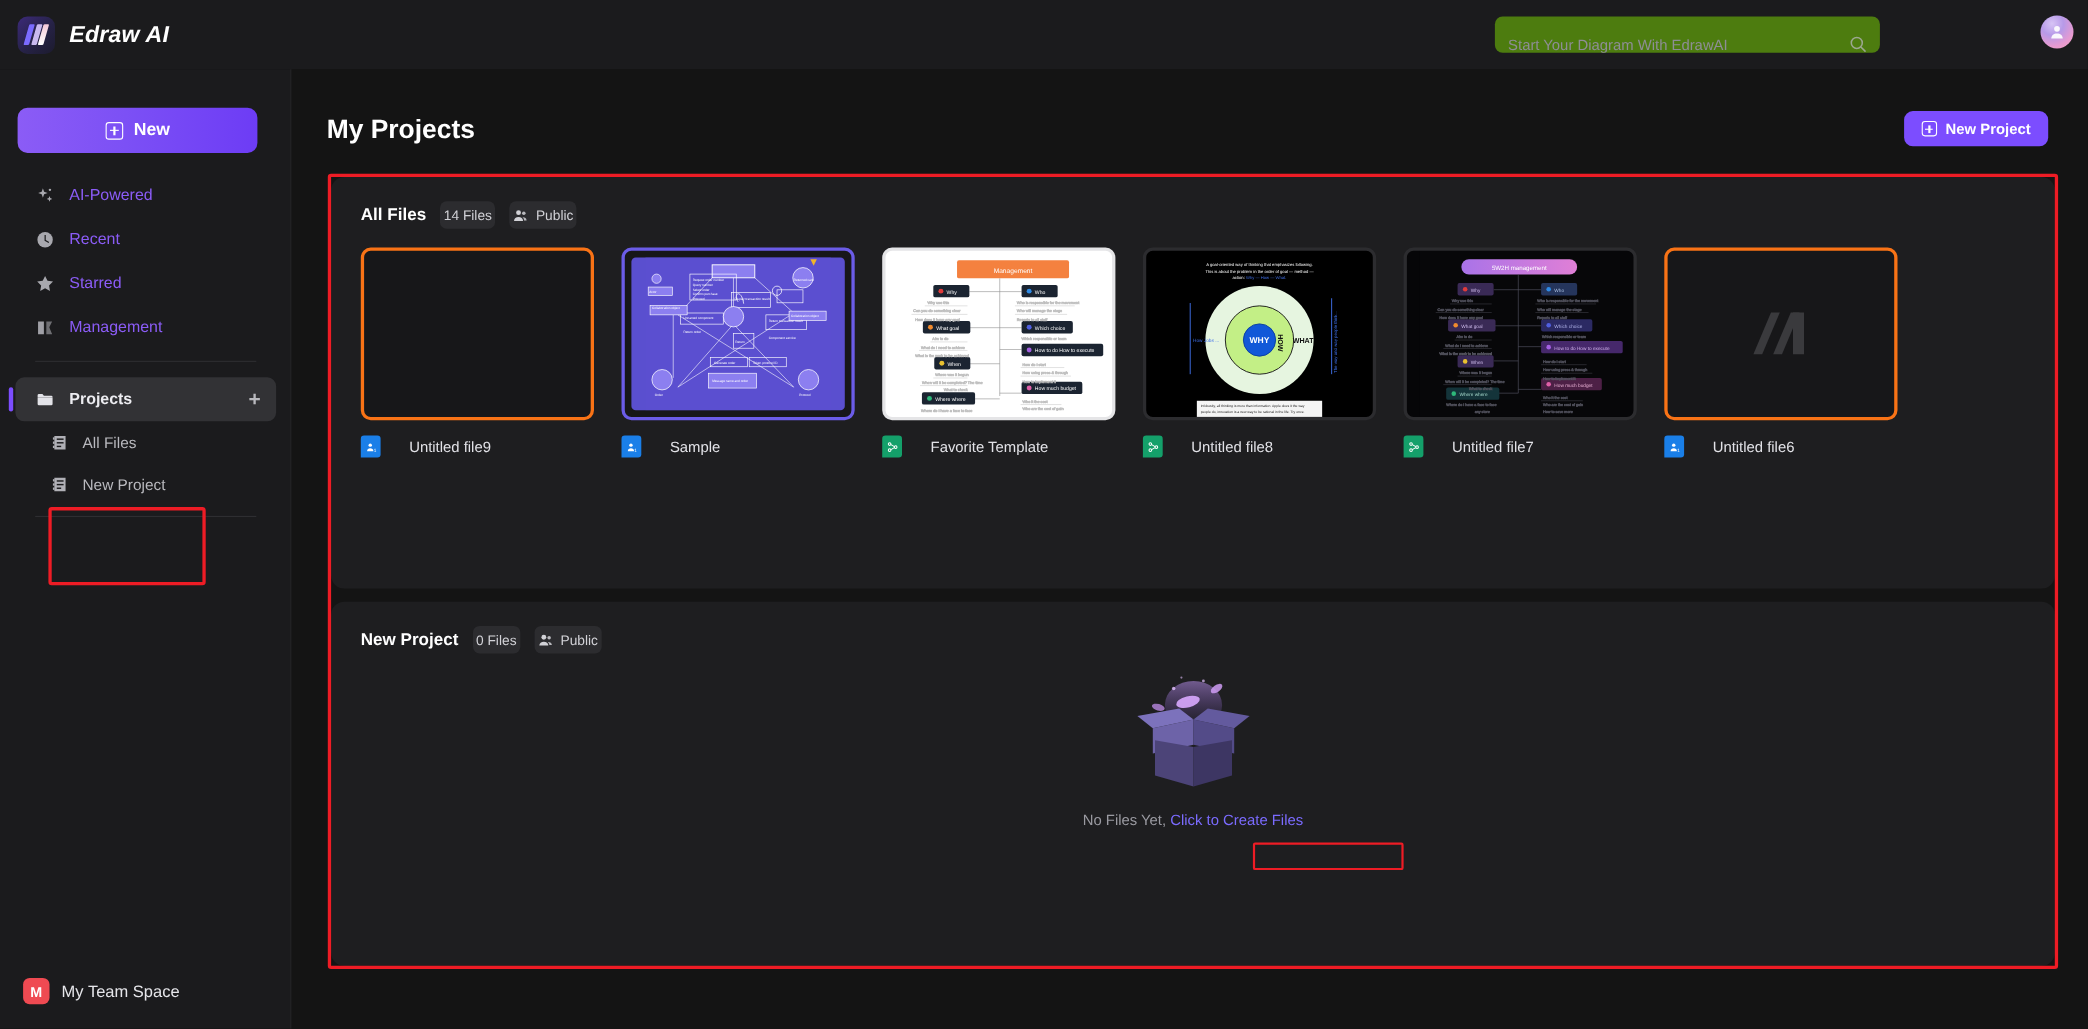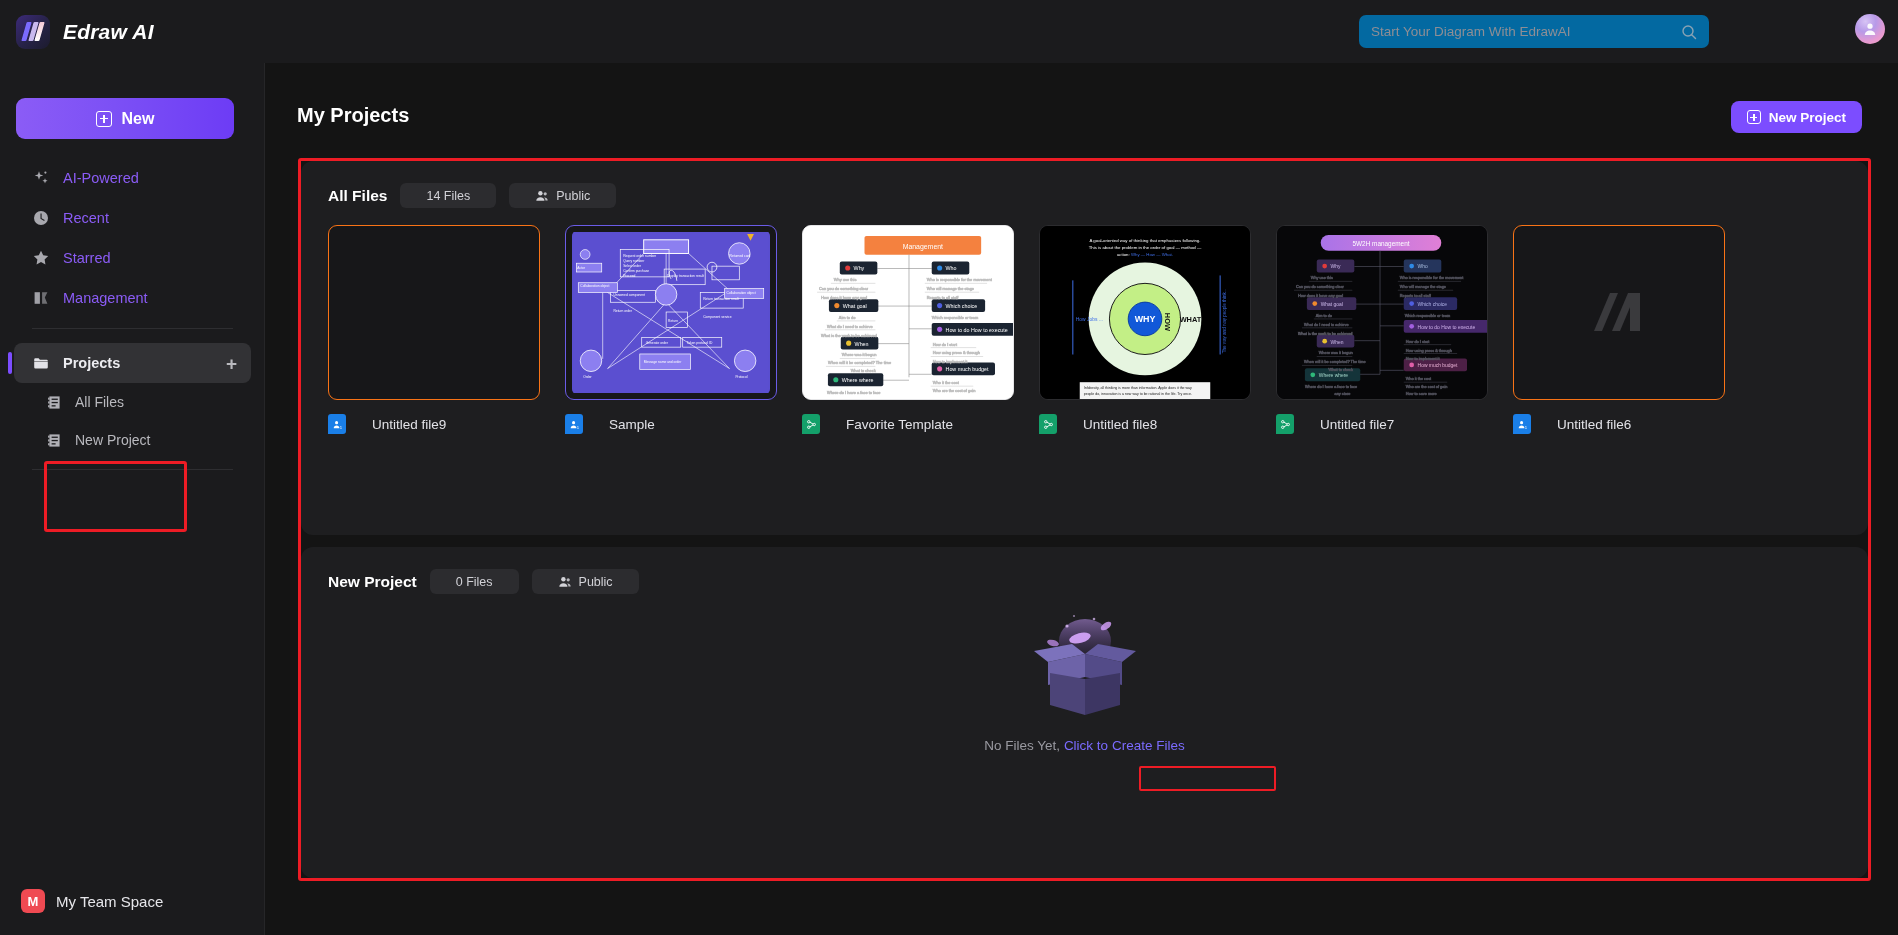--- a/index.html
+++ b/index.html
@@ -26,22 +26,22 @@
   }
   #logo-mark .bar { position:absolute; width:5px; height:19px; border-radius:1px; transform:skewX(-16deg); }
   #logo-mark .b1 { left:8px;  background:#7b6bff; }
   #logo-mark .b2 { left:15px; background:#c9b9ef; }
   #logo-mark .b3 { left:21px; background:linear-gradient(180deg,#f5c9d8,#ffffff); }
   #brand-title { font-size:21px; font-weight:700; letter-spacing:.2px; color:#fff;font-style:italic; }
 
   #search-wrap { position:absolute; left:1359px; top:15px; width:350px; height:33px; }
   #search-box {
     width:100%; height:100%;
-    background:#0369a1; border-radius:7px;
-    display:flex; align-items:center; padding:0 12px;
+    background:#4d7c0f; border-radius:7px;
+    display:flex; align-items:flex-end; padding:0 12px;
   }
   #search-input {
     flex:1; background:transparent; border:0; outline:0;
     color:#cfcfd4; font-size:13.5px; font-family:"Liberation Sans", sans-serif;
   }
   #search-input::placeholder { color:#8e8e95; }
   #search-icon { width:16px; height:16px; flex:none; opacity:.75; }
   #avatar {
     position:absolute; left:1855px; top:14px; width:30px; height:30px; border-radius:50%;
     background:radial-gradient(circle at 35% 25%, #d7c4f5 0%, #b79ae8 35%, #e89ad0 70%, #f2a3c0 100%);
@@ -102,21 +102,21 @@
     display:flex; align-items:center; gap:11px; padding-left:5px; cursor:pointer;
   }
   #team-badge {
     width:24px; height:24px; border-radius:6px; background:#ef4a52; color:#fff;
     font-size:13px; font-weight:700; display:flex; align-items:center; justify-content:center; flex:none;
   }
   #team-label { font-size:15px; color:#e6e6ea; }
 
   
   #main { position:absolute; left:265px; top:63px; width:1633px; height:872px; background:#141414; }
-  #page-title { position:absolute; left:32px; top:41px; font-size:20px; font-weight:700; color:#fff; }
+  #page-title { position:absolute; left:32px; top:41px; font-size:24px; font-weight:700; color:#fff; }
   #new-project-btn {
     position:absolute; right:36px; top:38px; height:32px; padding:0 16px;
     border-radius:8px; border:0; cursor:pointer;
     background:#7c4dff; color:#fff; font-size:13.5px; font-weight:600;
     display:flex; align-items:center; gap:8px; font-family:"Liberation Sans", sans-serif;
   }
   #new-project-btn .plus-sq { width:14px; height:14px; border-width:1.5px; }
   #new-project-btn .plus-sq::before { left:2.6px; top:5.6px; width:7px; height:1.5px; }
   #new-project-btn .plus-sq::after  { top:2.6px; left:5.6px; height:7px; width:1.5px; }
 
@@ -128,30 +128,30 @@
   .panel {
     position:absolute; left:36px; width:1567px;
     background:#1e1e20; border-radius:12px;
   }
   #panel-all { top:98px; height:374px; }
   #panel-new { top:484px; height:331px; }
 
   .panel-head { display:flex; align-items:center; gap:13px; padding:22px 0 0 27px; }
   .panel-name { font-size:15.5px; font-weight:700; color:#fff; }
   .chip {
-    height:25px; padding:0 26px; border-radius:6px; background:#2c2c2f;
+    height:25px; padding:0 3px; border-radius:6px; background:#2c2c2f;
     color:#d2d2d7; font-size:12.5px; display:flex; align-items:center; gap:7px; cursor:pointer;
   }
   .chip svg { width:14px; height:14px; }
 
   .cards { display:flex; gap:25px; padding:17px 0 0 27px; }
   .card { width:212px; cursor:pointer; }
   .thumb {
-    width:212px; height:175px; border-radius:9px; overflow:hidden; position:relative;
-    background:#171719; border:1px solid #f97316;
+    width:212px; height:157px; border-radius:9px; overflow:hidden; position:relative;
+    background:#171719; border:3px solid #f97316;
   }
   .card-foot { display:flex; align-items:center; gap:26px; margin-top:14px; }
   .ftype { width:18px; height:20px; border-radius:3px 3px 3px 0; flex:none;
            display:flex; align-items:center; justify-content:center; }
   .ftype svg { width:11px; height:11px; }
   .card-label { font-size:13.5px; color:#e2e2e7; white-space:nowrap; }
 
   
   #empty {
     position:absolute; left:0; top:60px; width:1567px;

